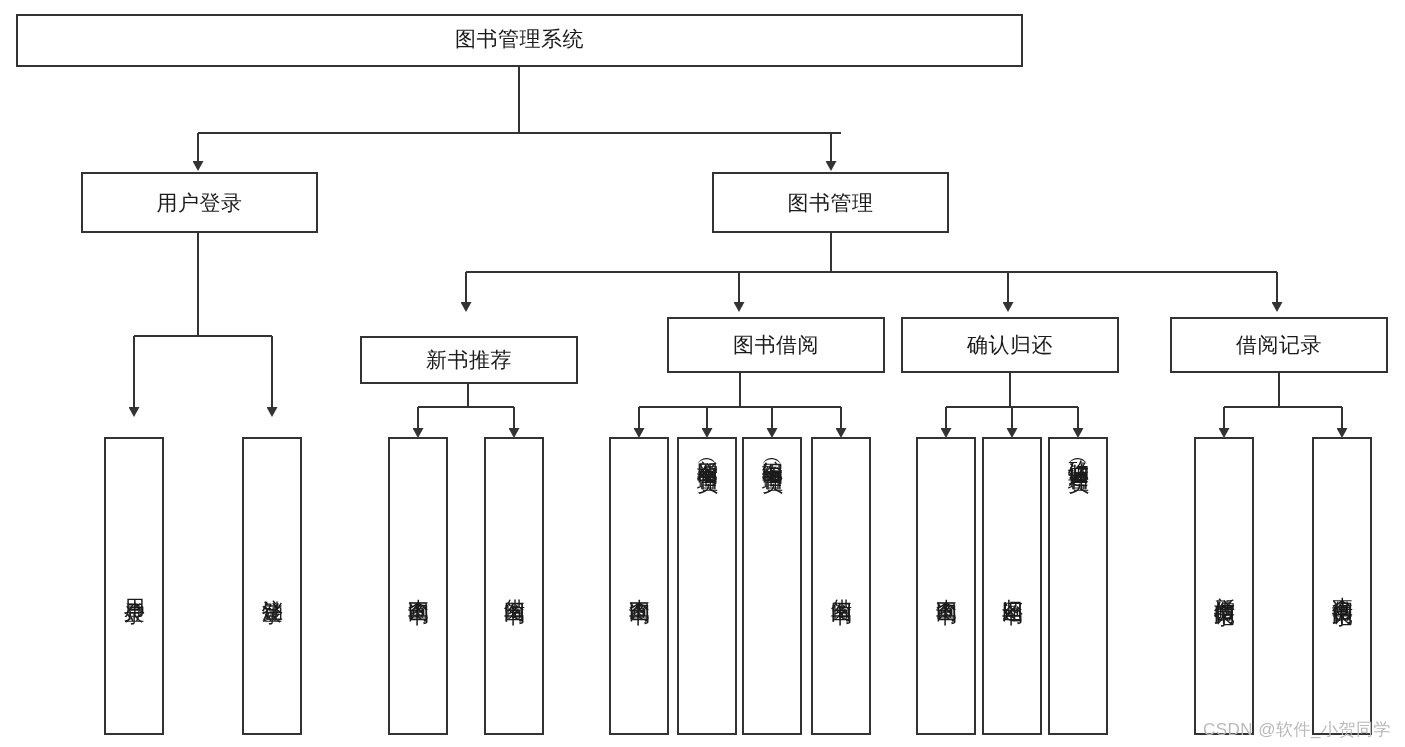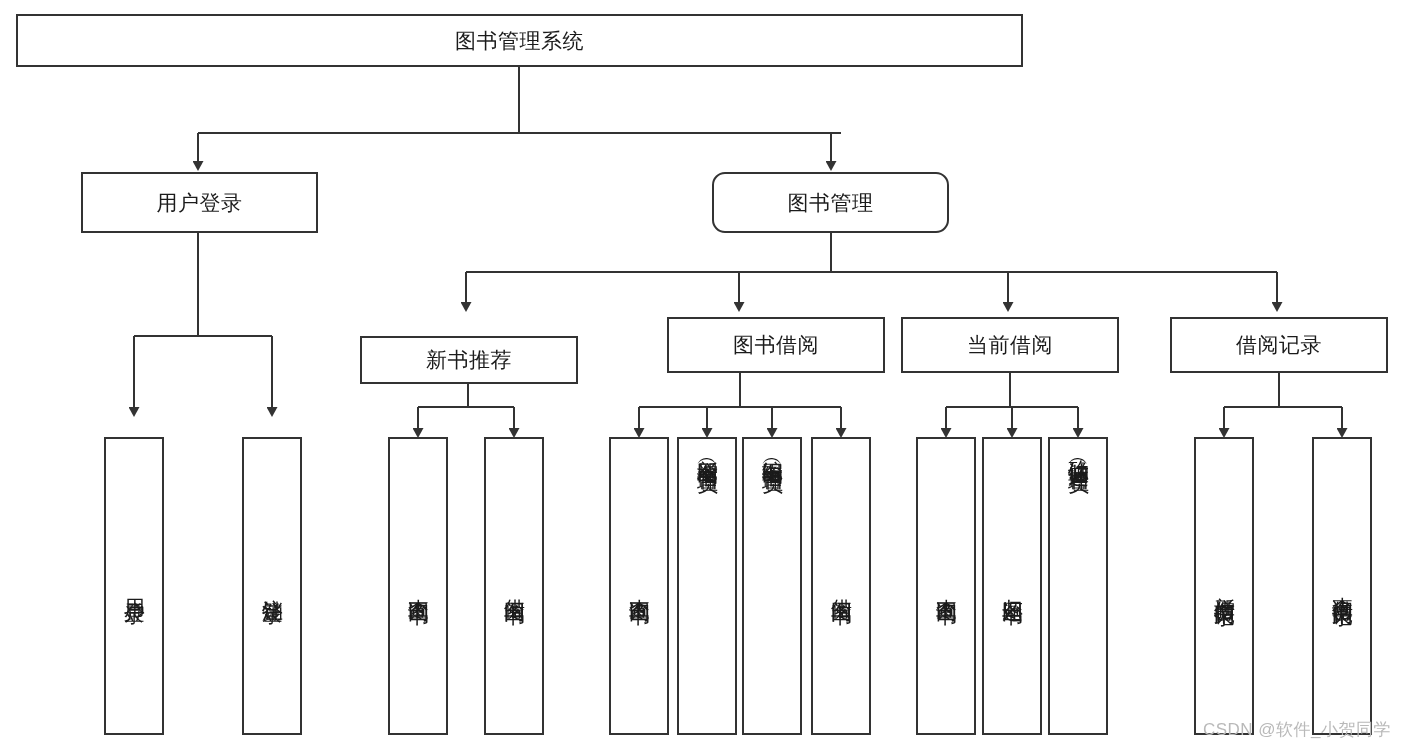--- a/index.html
+++ b/index.html
@@ -122,39 +122,39 @@
       <path d="M1012,407 L1012,429" marker-end="url(#arrow)"></path>
       <path d="M1078,407 L1078,429" marker-end="url(#arrow)"></path>
 
       <path d="M1279,373 L1279,407"></path>
       <path d="M1224,407 L1342,407"></path>
       <path d="M1224,407 L1224,429" marker-end="url(#arrow)"></path>
       <path d="M1342,407 L1342,429" marker-end="url(#arrow)"></path>
     </g>
   </svg>
 
-  <div class="node-box" style="left:16px; top:14px; width:1007px; height:53px;">
+  <div class="node-box" style="left:16px; top:14px; width:1007px; height:53px;font-family:Liberation Mono, monospace;">
     <span class="node-label-h">图书管理系统</span>
   </div>
 
   <div class="node-box" style="left:81px; top:172px; width:237px; height:61px;">
     <span class="node-label-h">用户登录</span>
   </div>
-  <div class="node-box" style="left:712px; top:172px; width:237px; height:61px;border-radius:13px;">
+  <div class="node-box" style="left:712px; top:172px; width:237px; height:61px;">
     <span class="node-label-h">图书管理</span>
   </div>
 
   <div class="node-box" style="left:360px; top:317px; width:218px; height:48px;margin-top:19px;">
     <span class="node-label-h">新书推荐</span>
   </div>
   <div class="node-box" style="left:631px; top:317px; width:218px; height:56px;margin-left:36px;">
     <span class="node-label-h">图书借阅</span>
   </div>
   <div class="node-box" style="left:901px; top:317px; width:218px; height:56px;">
-    <span class="node-label-h">当前借阅</span>
+    <span class="node-label-h">确认归还</span>
   </div>
   <div class="node-box" style="left:1170px; top:317px; width:218px; height:56px;">
     <span class="node-label-h">借阅记录</span>
   </div>
 
   <div class="node-box leaf-box leaf-center" style="left:104px; top:437px; width:60px; height:298px;">
     <span class="node-label-v">用户登录</span>
   </div>
   <div class="node-box leaf-box leaf-center" style="left:242px; top:437px; width:60px; height:298px;">
     <span class="node-label-v">注销登录</span>

